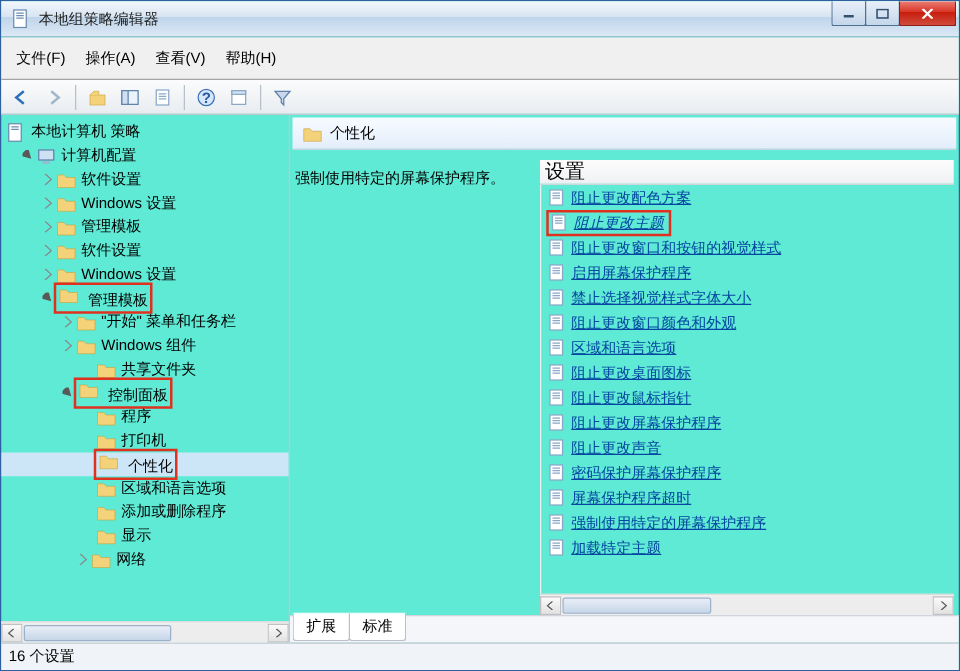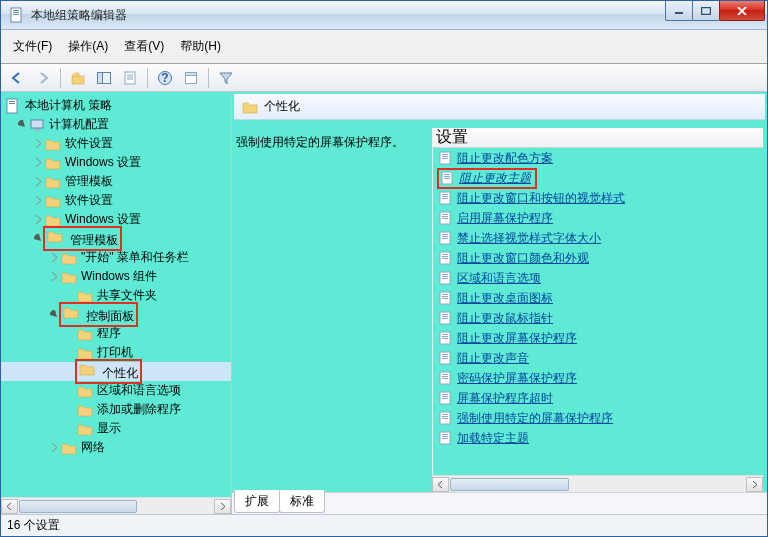--- a/index.html
+++ b/index.html
@@ -368,21 +368,21 @@
         </div>
         <div class="tree-row" style="padding-left:64px">
           <span class="expander" style="visibility:hidden"></span>
           <span class="node-icon">
               <svg viewBox="0 0 16 16">
                 <path d="M1 4h5l2 2h7v8H1z" class="ico-folder"></path>
               </svg>
             </span>
           <span class="label">显示</span>
         </div>
-        <div class="tree-row" style="padding-left:48px">
+        <div class="tree-row" style="padding-left:60px">
           <span class="expander">
               <svg width="9" height="9">
                 <path d="M2 0 L7 4.5 L2 9" fill="none" stroke="#888"></path>
               </svg>
             </span>
           <span class="node-icon">
               <svg viewBox="0 0 16 16">
                 <path d="M1 4h5l2 2h7v8H1z" class="ico-folder"></path>
               </svg>
             </span>

